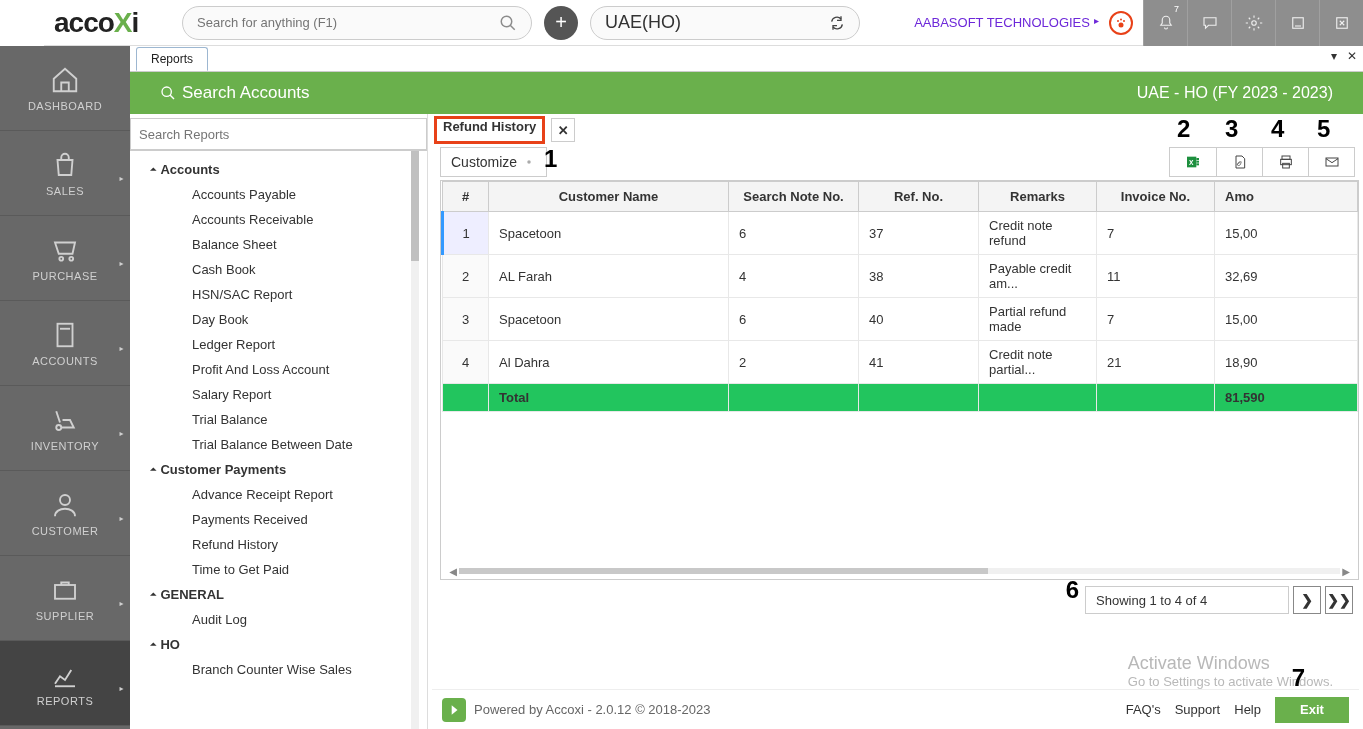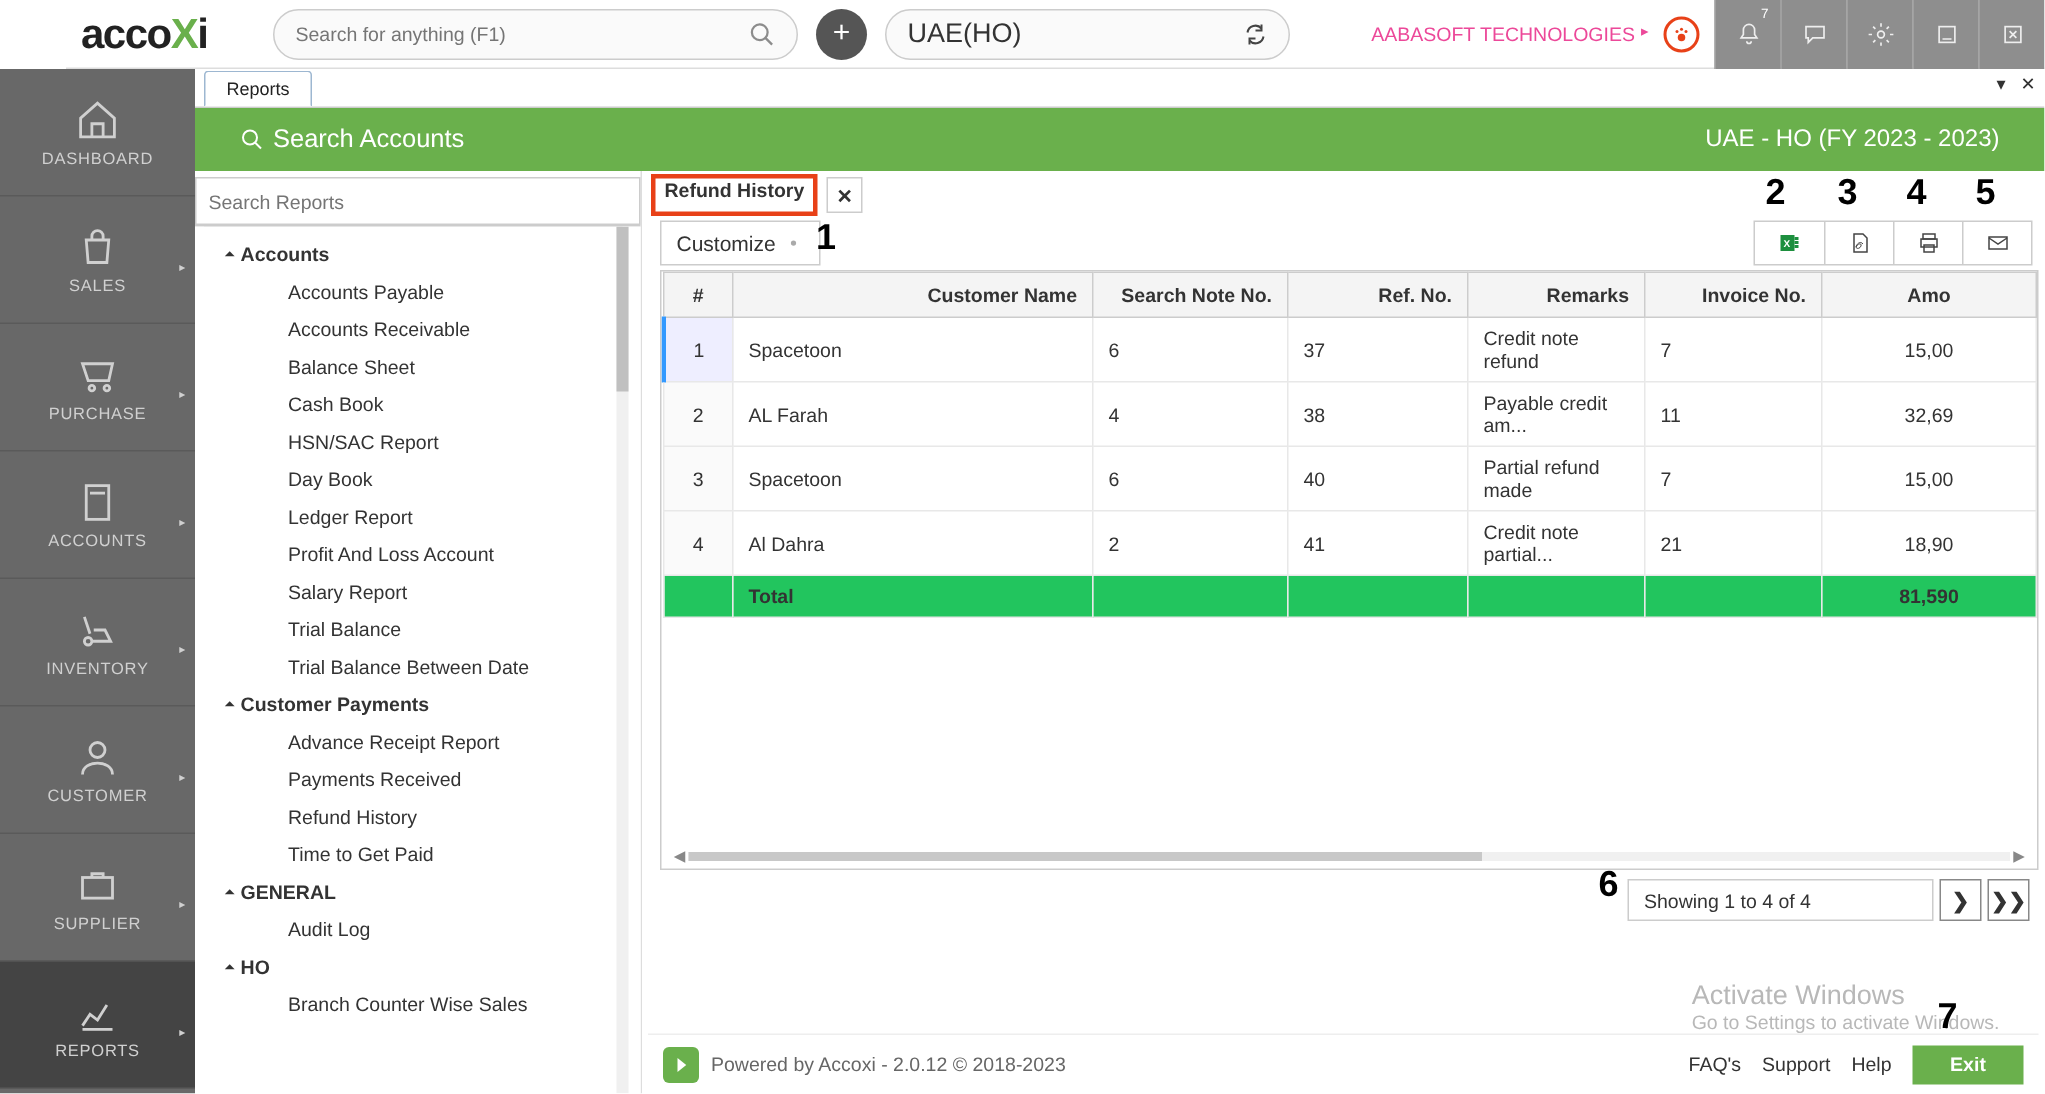--- a/index.html
+++ b/index.html
@@ -7,21 +7,21 @@
 .header { height:46px; display:flex; align-items:center; border-bottom:1px solid #ddd; background:#fff;margin-left:44px;}
 .logo { width:130px; padding:0 10px; font-size:28px; font-weight:900; letter-spacing:-1px; color:#222; font-family: Arial, sans-serif;}
 .logo .dot{color:#6ab04c;}
 .search-main{ flex:0 0 350px; height:34px; border:1px solid #ccc; border-radius:17px; margin-left:8px; display:flex; align-items:center; padding:0 14px; background:#fafafa;}
 .search-main input{ flex:1; border:none; background:transparent; outline:none; font-size:13px; color:#0369a1;}
 .search-glass{ width:18px; height:18px; opacity:.6;}
 .btn-plus{ width:34px; height:34px; border-radius:50%; background:#555; color:#fff; display:flex;align-items:center;justify-content:center; margin:0 12px; font-size:20px;}
 .branch-sel{ flex:0 0 270px; height:34px; border:1px solid #ccc; border-radius:17px; background:#fafafa; display:flex; align-items:center; padding:0 14px; justify-content:space-between;}
 .branch-sel span{font-size:18px;}
 .flexspace{flex:1;}
-.company-sel{font-size:13px; color:#ec4899; margin-right:10px; display:flex; }
+.company-sel{font-size:13px; color:#6d28d9; margin-right:10px; display:flex; }
 .company-sel .caret{margin-left:4px; font-size:10px;}
 .cat-icon{ width:24px; height:24px; border-radius:50%; background:#fff; border:2px solid #e84118; display:flex; align-items:center; justify-content:center; margin-right:10px;}
 .cat-icon .paw{width:12px;height:12px;}
 .header-right{ display:flex; height:46px;}
 .hbtn{ width:44px; height:46px; background:#8e8e8e; color:#eee; display:flex;align-items:center;justify-content:center; border-left:1px solid #a0a0a0;}
 .hbtn svg{width:18px;height:18px; fill:#eee;}
 .hbtn.bell{position:relative;}
 .hbtn .badge{position:absolute; top:4px; right:8px; font-size:9px; color:#fff;}
 .layout{display:flex; height:683px;}
 .sidebar{width:130px; background:#686868; color:#d0d0d0; display:flex; flex-direction:column;}
@@ -57,26 +57,26 @@
 .toolbar-row{display:flex; align-items:center; justify-content:space-between; height:36px; padding-left:8px; padding-right:4px;}
 .cust-btn{ height:30px; border:1px solid #ccc; padding:0 10px; display:flex; align-items:center; gap:5px; font-size:14px;}
 .cust-btn svg{width:14px;height:14px; fill:#aaa;}
 .ann{position:absolute; font-weight:900; font-size:24px; color:#000; pointer-events:none; z-index:50;}
 .exp-btns{display:flex; border:1px solid #ccc;}
 .exp-btn{ width:46px; height:28px; border-left:1px solid #ccc; display:flex; align-items:center; justify-content:center;}
 .exp-btn:first-child{border-left:none;}
 .exp-btn svg{width:16px;height:16px;}
 .table-wrap{ border:1px solid #ccc; margin:0 0 0 8px; overflow:hidden; position:relative; height: 400px;}
 .datatable{border-collapse:collapse; width:100%; font-size:13px;}
-.datatable th{ background:#f4f4f4; border:1px solid #ccc; padding:7px 10px; text-align:right; font-weight:700;}
+.datatable th{ background:#f4f4f4; border:1px solid #ccc; padding:7px 10px; text-align:center; font-weight:700;}
 .datatable th.idx{text-align:center; width:46px;}
 .datatable td{ border:1px solid #e8e8e8; padding:6px 10px;}
 .datatable td.idx{text-align:center; background:#fafafa;}
 .datatable tr.active td.idx{ background:#eef; border-left:3px solid #39f;}
-.datatable td.amt, .datatable th.amt{text-align:center;}
+.datatable td.amt, .datatable th.amt{text-align:left;}
 .datatable tr.total td{ font-weight:700; background:#22c55e;}
 .hscroll{position:absolute; left:6px; right:6px; bottom:1px; height:14px; display:flex; align-items:center;}
 .hscroll .arrow{width:12px; text-align:center; font-size:10px; color:#888;}
 .hscroll .track{flex:1; height:6px; background:#f0f0f0; position:relative;}
 .hscroll .thumb{position:absolute; left:0; width:60%; height:100%; background:#c8c8c8;}
 .pager{display:flex; justify-content:flex-end; align-items:center; padding:6px 6px 0 0; position:relative;}
 .pager-info{ border:1px solid #ccc; height:28px; width:204px; padding:0 10px; display:flex; align-items:center; font-size:13px;}
 .pager-btn{ width:28px; height:28px; border:1px solid #888; display:flex; align-items:center; justify-content:center; font-weight:700; margin-left:4px; font-size:14px;}
 .watermark{position:absolute; right:30px; bottom:40px; color:#b8b8b8; font-size:18px; text-align:left; pointer-events:none;}
 .watermark .sub{font-size:13px;}

